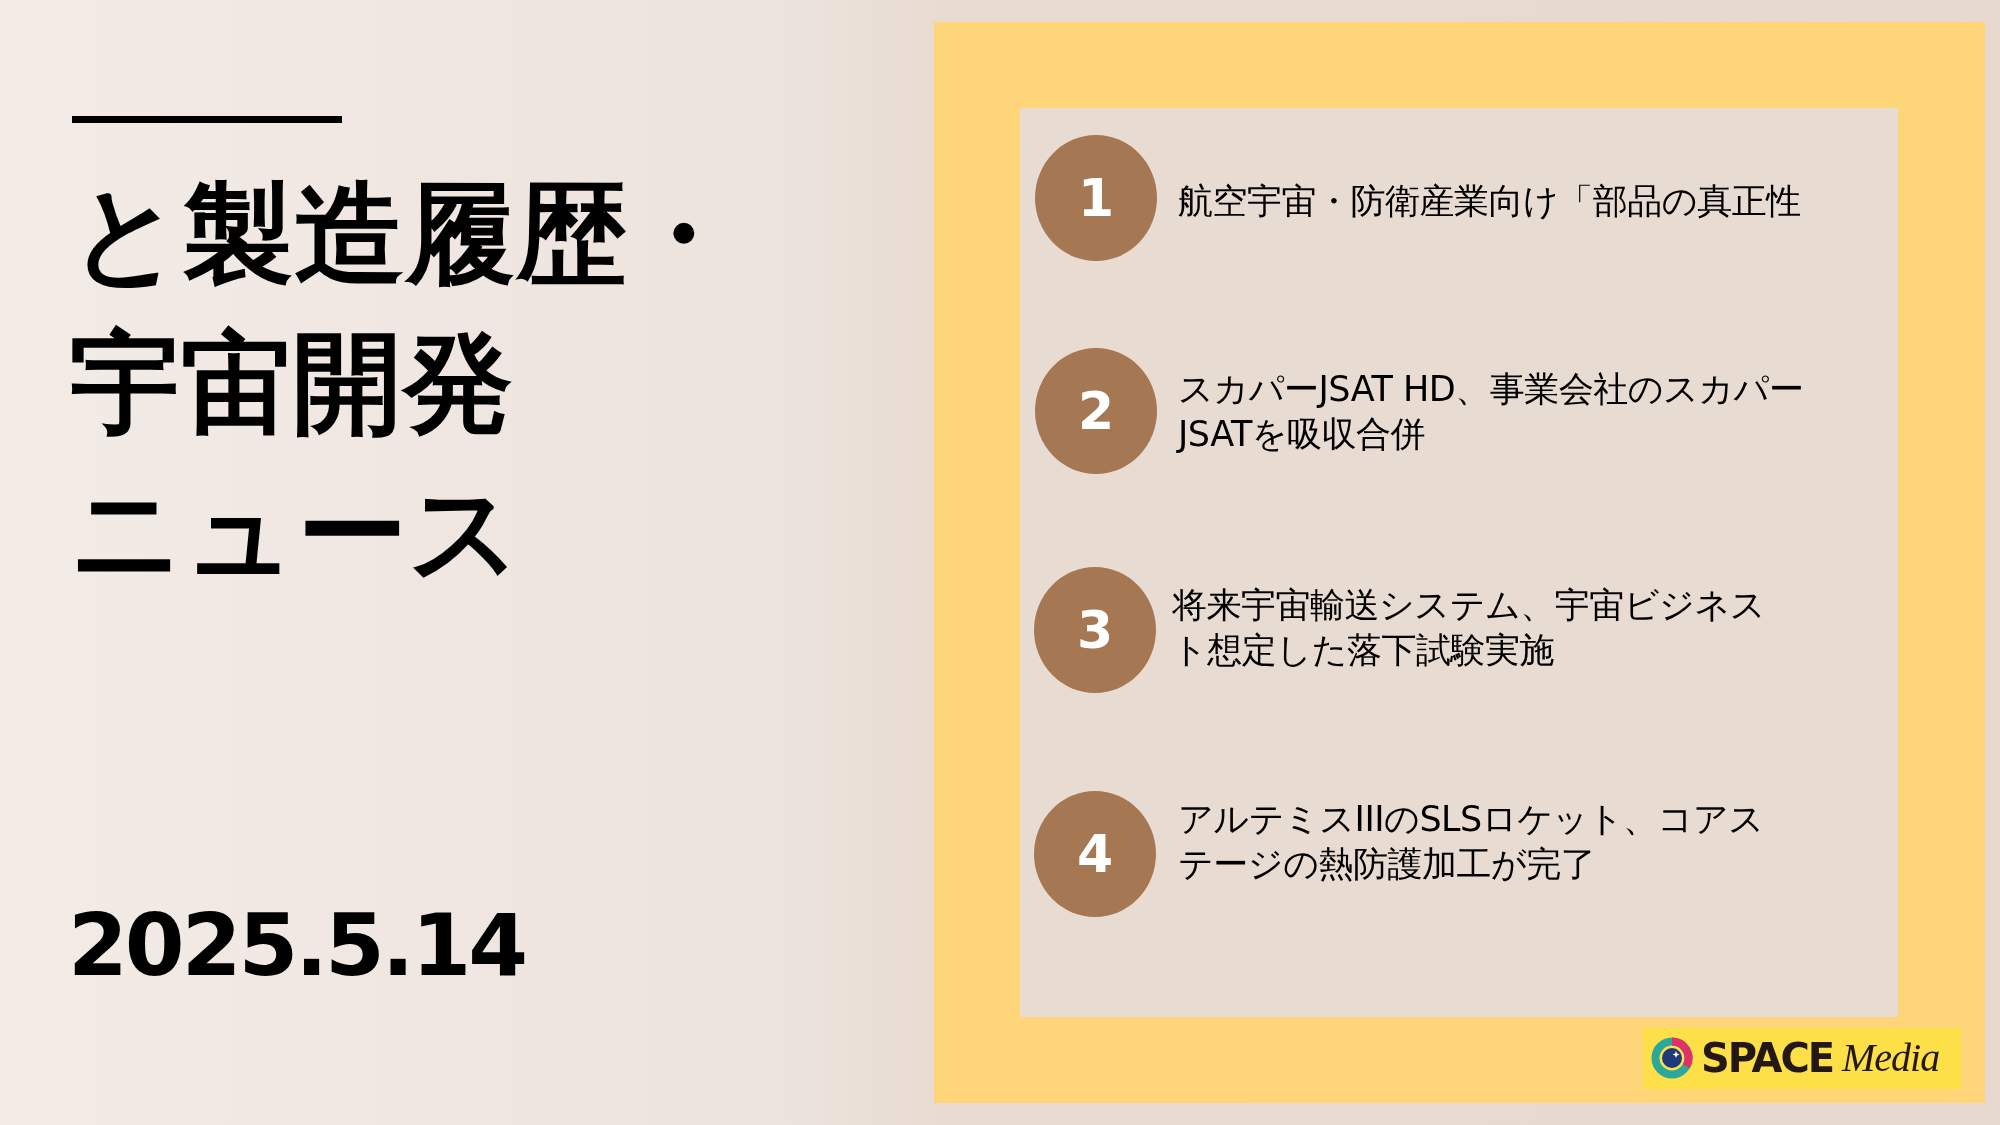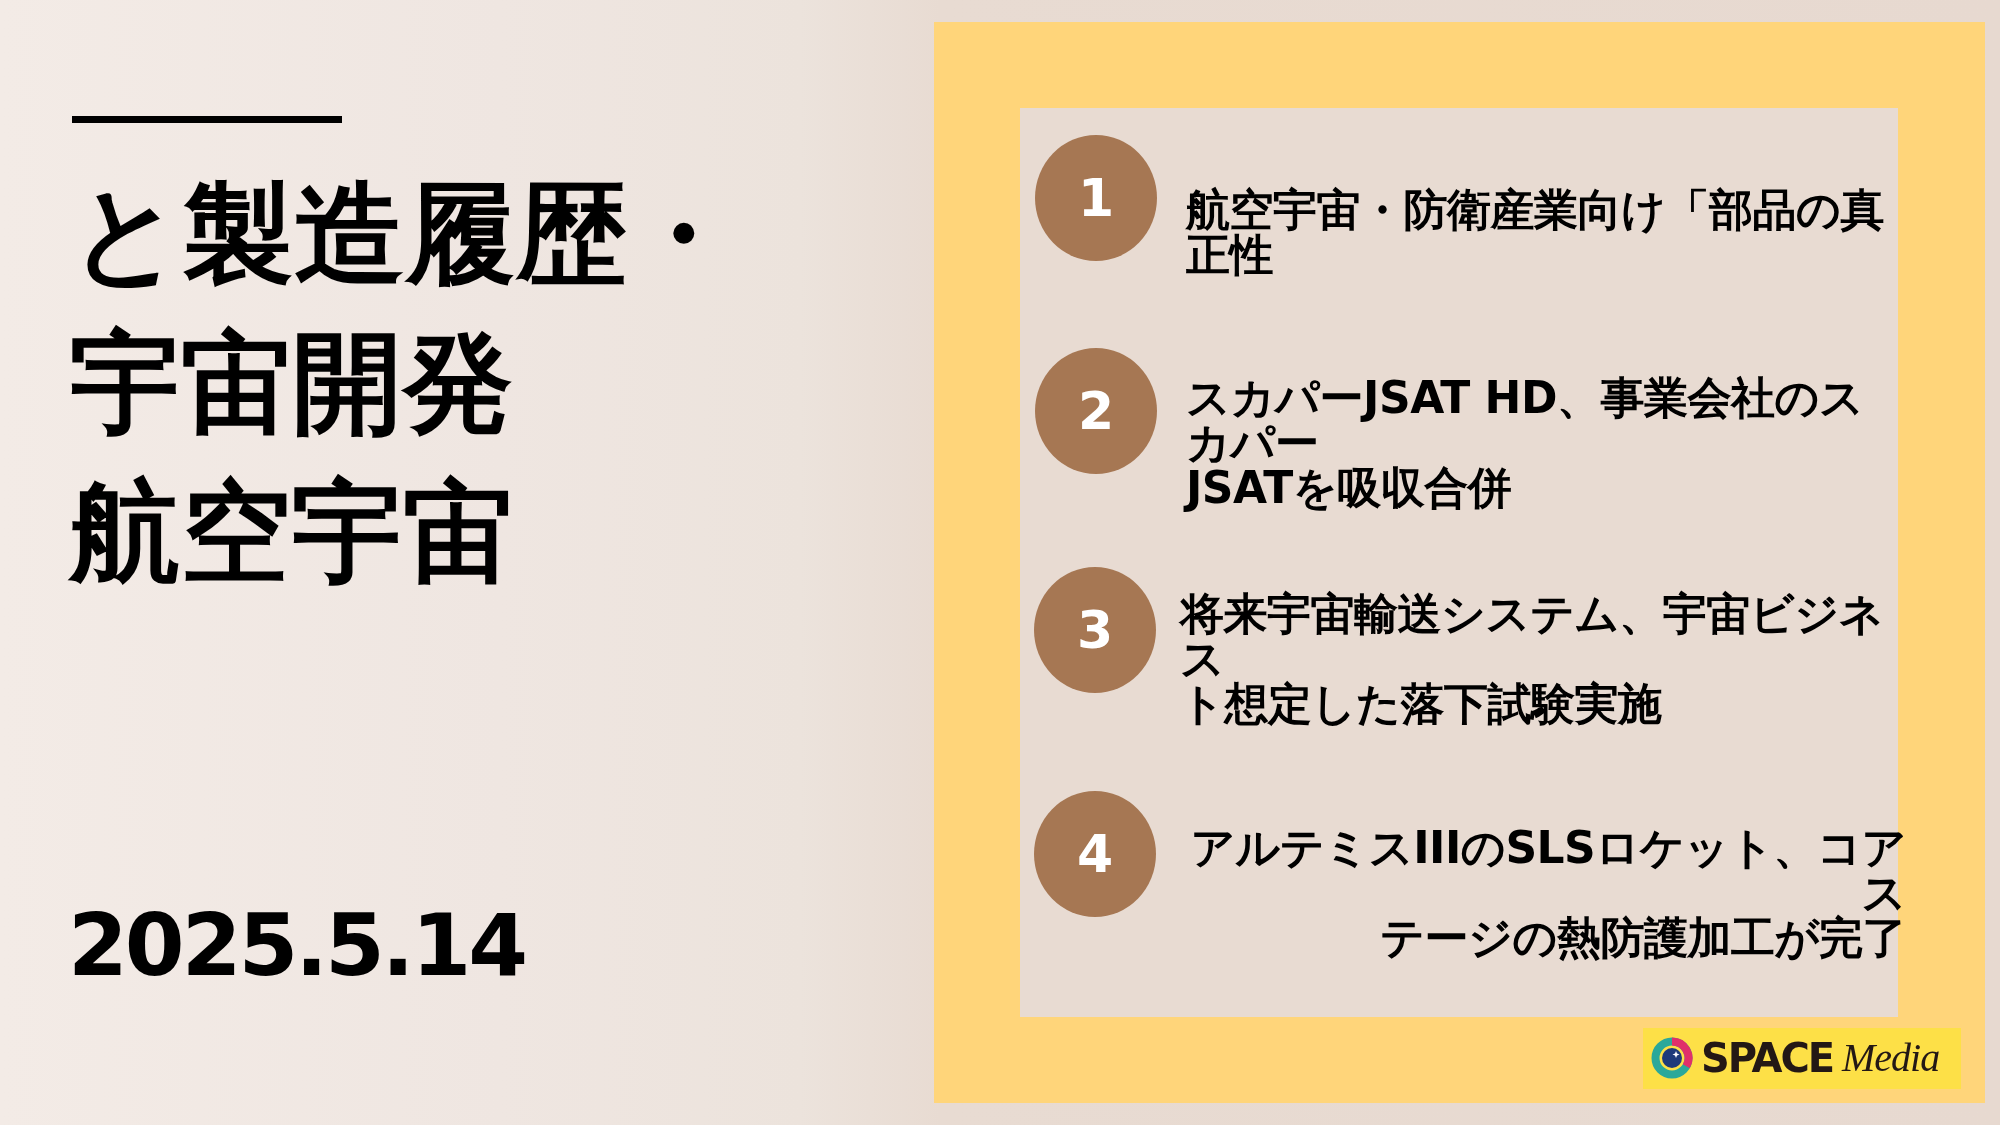--- a/index.html
+++ b/index.html
@@ -80,24 +80,24 @@
     font-weight: bold;
     font-size: 52px;
     display: flex;
     align-items: center;
     justify-content: center;
   }
   .news-text {
     position: absolute;
     left: 154px;
     width: 720px;
-    margin: 12px;
-    font-size: 44px;
+    margin: 4px;
+    font-size: 35px;
     line-height: 45px;
-    font-weight: bold;
+    font-weight: normal;
     letter-spacing: -0.5px;
   }
   .logo-box {
     position: absolute;
     left: 1643px;
     top: 1028px;
     width: 318px;
     height: 61px;
     background: #fde047;
   }
@@ -133,21 +133,21 @@
   }
 </style>
 </head>
 <body>
 
 <div class="top-rule"></div>
 
 <h1 class="title">
   <span>と製造履歴・</span>
   <span>宇宙開発</span>
-  <span>航空宇宙</span>
+  <span>ニュース</span>
 </h1>
 
 <div class="date">2025.5.14</div>
 
 <div class="yellow-frame"></div>
 
 <div class="news-panel">
 
   <div class="news-item" style="top:27px;">
     <div class="num-badge" style="top:0;">1</div>
@@ -167,21 +167,21 @@
   <div class="news-item" style="top:459px;">
     <div class="num-badge" style="top:0; left:14px;">3</div>
     <p class="news-text" style="top:12px; left:148px;">
       <span style="display:block">将来宇宙輸送システム、宇宙ビジネス</span>
       <span style="display:block">ト想定した落下試験実施</span>
     </p>
   </div>
 
   <div class="news-item" style="top:683px;">
     <div class="num-badge" style="top:0; left:14px;">4</div>
-    <p class="news-text" style="top:22px;text-align:right;">
+    <p class="news-text" style="top:2px;">
       <span style="display:block">アルテミスIIIのSLSロケット、コアス</span>
       <span style="display:block">テージの熱防護加工が完了</span>
     </p>
   </div>
 
 </div>
 
 <div class="logo-box">
   <svg class="logo-mark" viewBox="0 0 42 42">
     <circle cx="21" cy="21" r="16.5" fill="none" stroke="#2BA89A" stroke-width="8"></circle>

